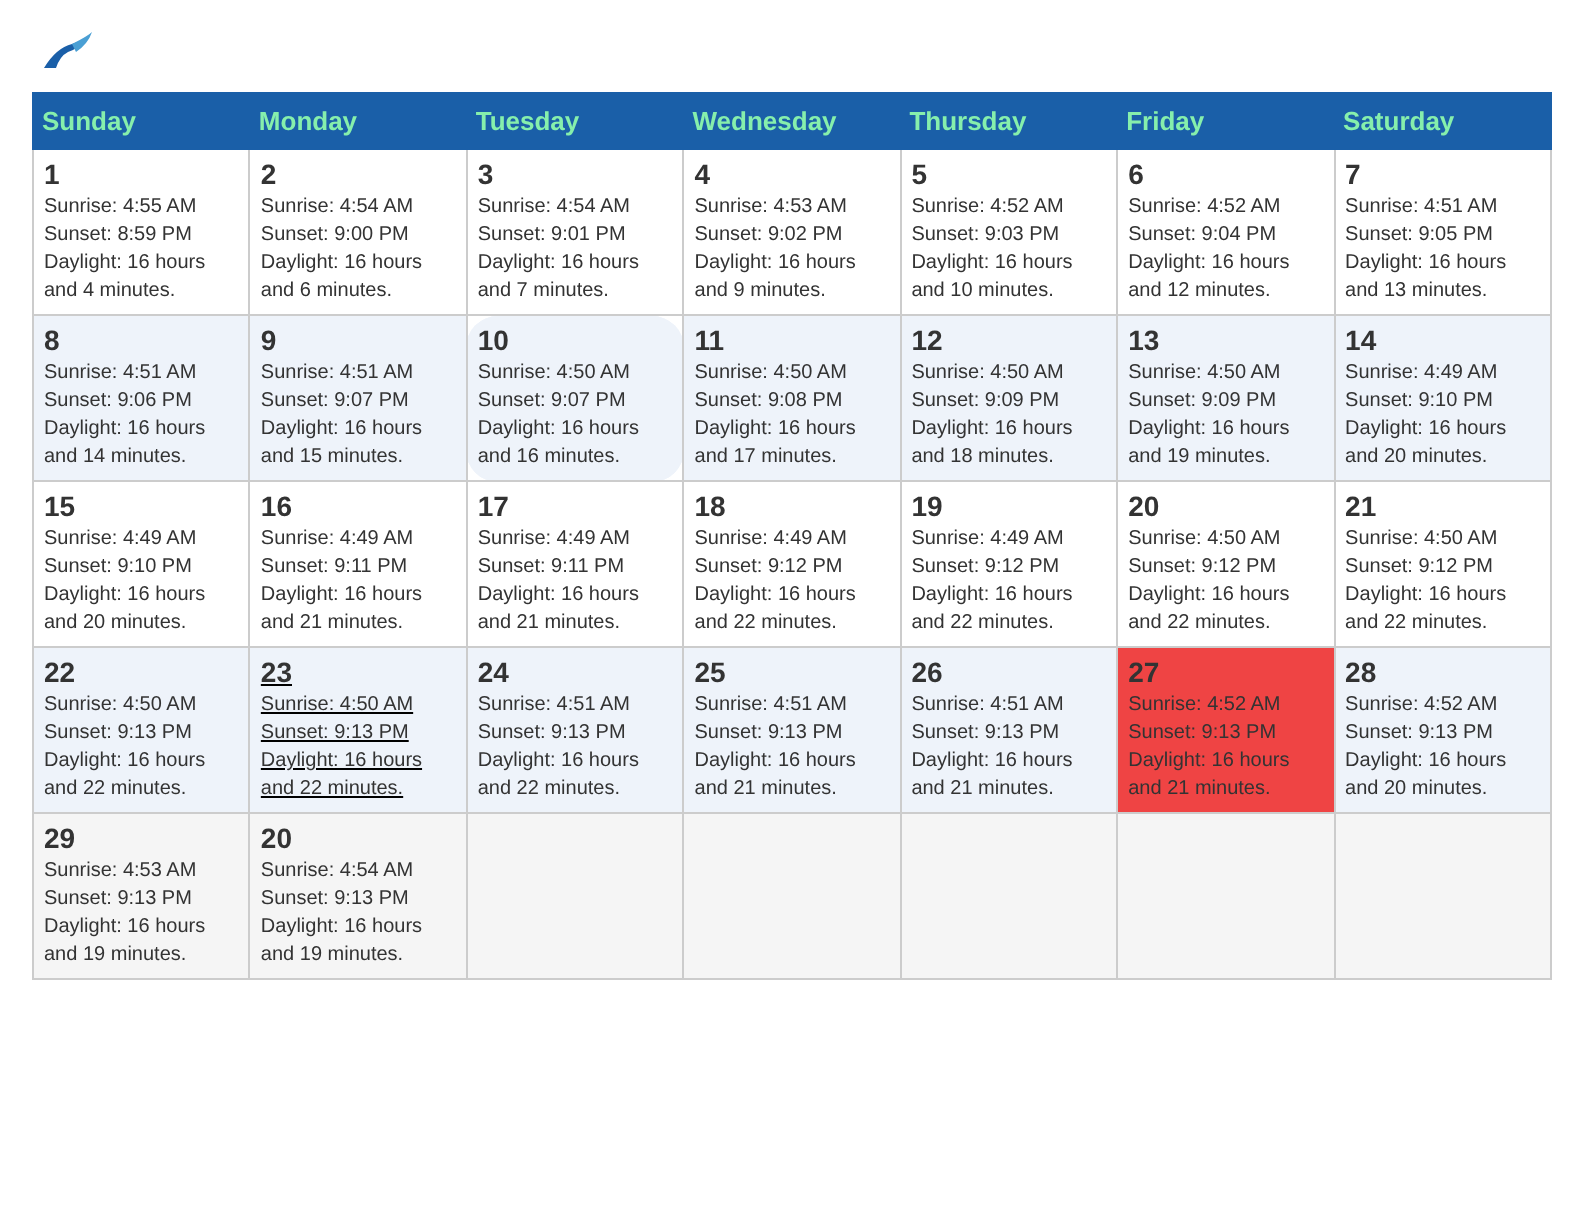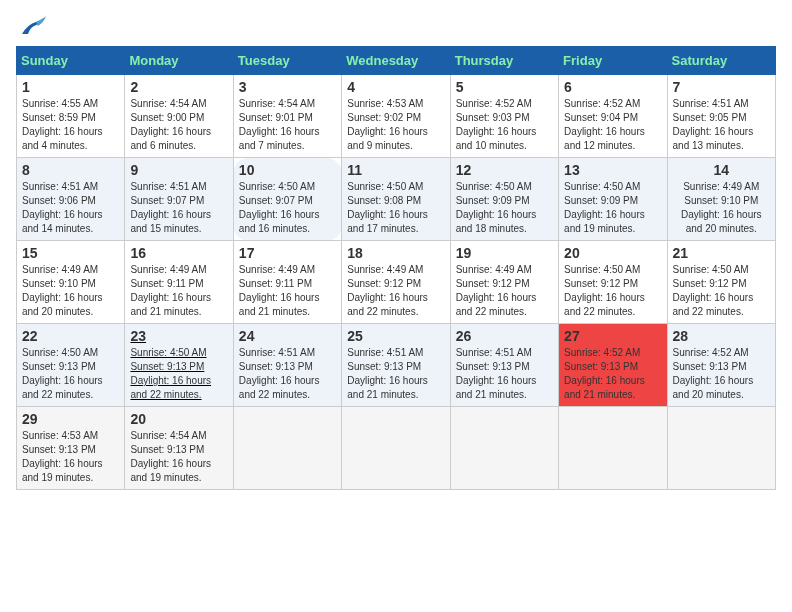--- a/index.html
+++ b/index.html
@@ -171,21 +171,21 @@
           <div class="day-info">Sunrise: 4:50 AM<br>Sunset: 9:08 PM<br>Daylight: 16 hours<br>and 17 minutes.</div>
         </td>
         <td style="background: rgb(238, 243, 250);">
           <div class="day-number">12</div>
           <div class="day-info">Sunrise: 4:50 AM<br>Sunset: 9:09 PM<br>Daylight: 16 hours<br>and 18 minutes.</div>
         </td>
         <td style="background: rgb(238, 243, 250);">
           <div class="day-number">13</div>
           <div class="day-info">Sunrise: 4:50 AM<br>Sunset: 9:09 PM<br>Daylight: 16 hours<br>and 19 minutes.</div>
         </td>
-        <td style="background: rgb(238, 243, 250); text-align: center;">
+        <td style="background: rgb(238, 243, 250);">
           <div class="day-number">14</div>
           <div class="day-info">Sunrise: 4:49 AM<br>Sunset: 9:10 PM<br>Daylight: 16 hours<br>and 20 minutes.</div>
         </td>
       </tr>
       <tr>
         <td>
           <div class="day-number">15</div>
           <div class="day-info">Sunrise: 4:49 AM<br>Sunset: 9:10 PM<br>Daylight: 16 hours<br>and 20 minutes.</div>
         </td>
         <td>

